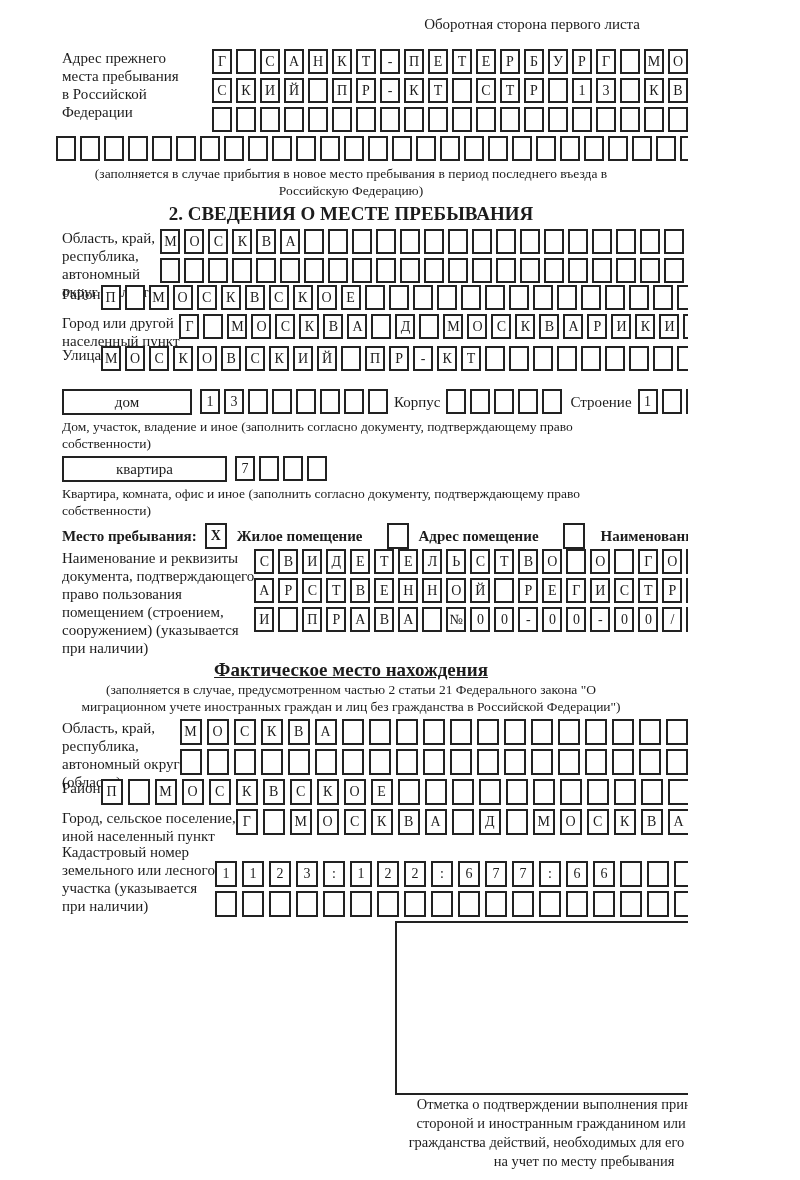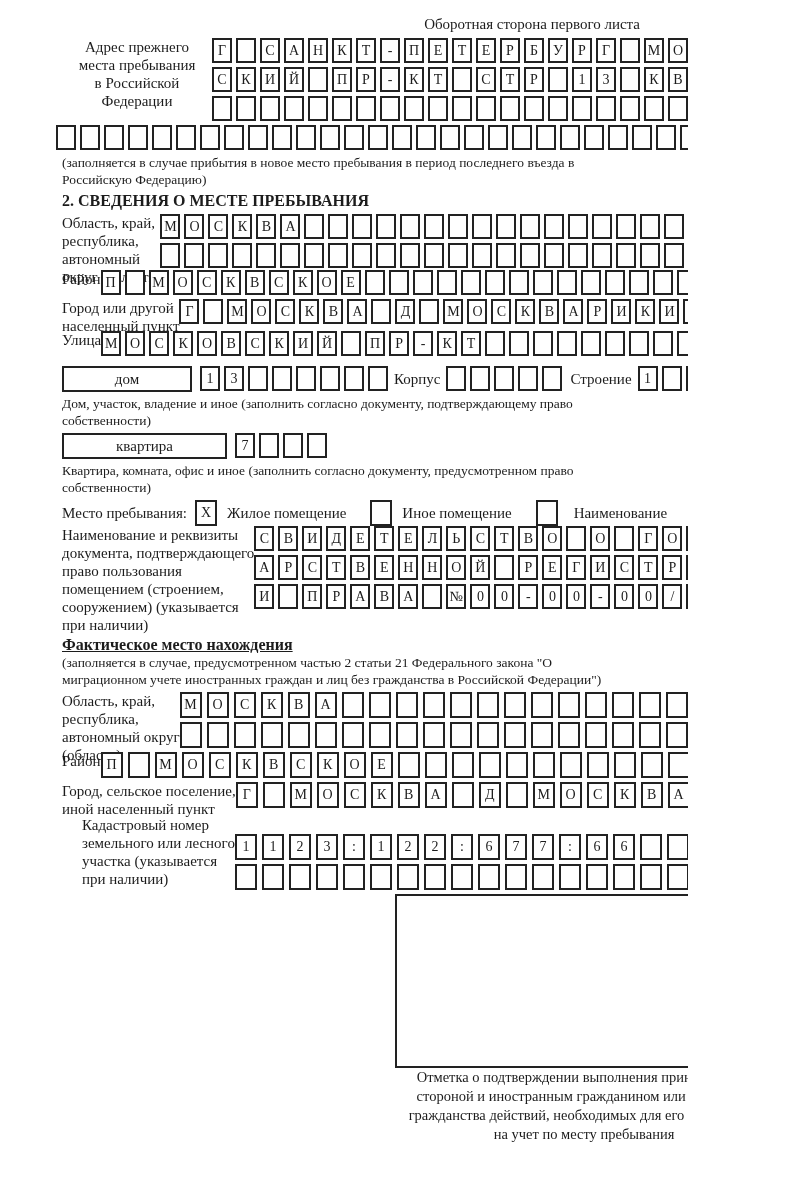--- a/index.html
+++ b/index.html
@@ -15,43 +15,43 @@
   .cellrow { display:flex; gap:4px; margin-bottom:4px; }
   .cellrow.right { margin-left:auto; }
   .cell {
     flex:none; width:20px; height:25px; box-sizing:border-box;
     border:2px solid #222; display:inline-flex; align-items:center; justify-content:center;
     font-size:14px; line-height:1; background:#fff;
   }
   .s2cells .cell { width:22px; height:26px; }
   .s2cells { gap:5px; }
   .note { font-size:13.5px; line-height:17px; }
-  .center { text-align:left; }
-  .sect-title { font-weight:bold; font-size:16px; }
+  .center { text-align:center; }
+  .sect-title { font-weight:bold; font-size:19px; text-align:center; }
   .wbox {
     flex:none; box-sizing:border-box; border:2px solid #222; height:26px;
     display:inline-flex; align-items:center; justify-content:center; font-size:15px;
   }
   .inline-lbl { font-size:15px; line-height:26px; white-space:nowrap; }
   .chk {
     flex:none; width:22px; height:26px; box-sizing:border-box; border:2px solid #222;
     display:inline-flex; align-items:center; justify-content:center; font-size:14px; background:#fff;
   }
   .stamp-box { box-sizing:border-box; border:2px solid #222; width:357px; height:174px; margin-left:333px; background:#fff; }
   .stamp-note { margin-left:292px; width:460px; text-align:center; font-size:14.5px; line-height:19px; white-space:pre-line; }
-  .mt2{margin-top:6px;} .mt4{margin-top:4px;} .mt6{}
+  .mt2{margin-top:14px;} .mt4{margin-top:4px;} .mt6{}
 </style>
 </head>
 <body>
 
 <div class="page">
 
   <div class="hdr">Оборотная сторона первого листа</div>
 
-  <div class="frow mt4" style="margin-top:5px;text-align:center;">
+  <div class="frow mt4" style="margin-top:16px;">
     <div class="flabel" style="width:150px;">Адрес прежнего
 места пребывания
 в Российской
 Федерации</div>
     <div class="rows-col">
       <div class="cellrow">
           <span class="cell">Г</span>
           <span class="cell"></span>
           <span class="cell">С</span>
           <span class="cell">А</span>
@@ -361,28 +361,28 @@
 
   <div class="frow mt4">
     <div class="wbox" style="width:165px;">квартира</div>
     <div class="cellrow" style="margin-left:8px;">
         <span class="cell">7</span>
         <span class="cell"></span>
         <span class="cell"></span>
         <span class="cell"></span>
       </div>
   </div>
-  <div class="note">Квартира, комната, офис и иное (заполнить согласно документу, предусмотренном право собственности)</div>
-
-  <div class="frow mt4" style="align-items:center;">
+  <div class="note">Квартира, комната, офис и иное (заполнить согласно документу, подтверждающему право собственности)</div>
+
+  <div class="frow mt4" style="align-items:center;font-weight:bold;">
     <div class="inline-lbl">Место пребывания:</div>
     <div class="chk" style="margin-left:8px;">X</div>
     <div class="inline-lbl" style="margin-left:10px;">Жилое помещение</div>
     <div class="chk" style="margin-left:24px;"></div>
-    <div class="inline-lbl" style="margin-left:10px;">Иное помещение</div>
+    <div class="inline-lbl" style="margin-left:10px;">Адрес помещение</div>
     <div class="chk" style="margin-left:24px;"></div>
     <div class="inline-lbl" style="margin-left:16px;">Наименование</div>
   </div>
 
   <div class="frow mt6">
     <div class="flabel">Наименование и реквизиты
 документа, подтверждающего
 право пользования
 помещением (строением,
 сооружением) (указывается
@@ -574,21 +574,21 @@
         <span class="cell">К</span>
         <span class="cell">В</span>
         <span class="cell">А</span>
         <span class="cell">Р</span>
         <span class="cell">И</span>
         <span class="cell">К</span>
         <span class="cell">И</span>
       </div>
   </div>
 
-  <div class="frow" style="margin-top:-2px;margin-left:20px;">
+  <div class="frow" style="margin-top:-2px;">
     <div class="flabel">Кадастровый номер
 земельного или лесного
 участка (указывается
 при наличии)</div>
     <div class="rows-col" style="margin-top:18px;">
       <div class="cellrow s2cells">
           <span class="cell">1</span>
           <span class="cell">1</span>
           <span class="cell">2</span>
           <span class="cell">3</span>

